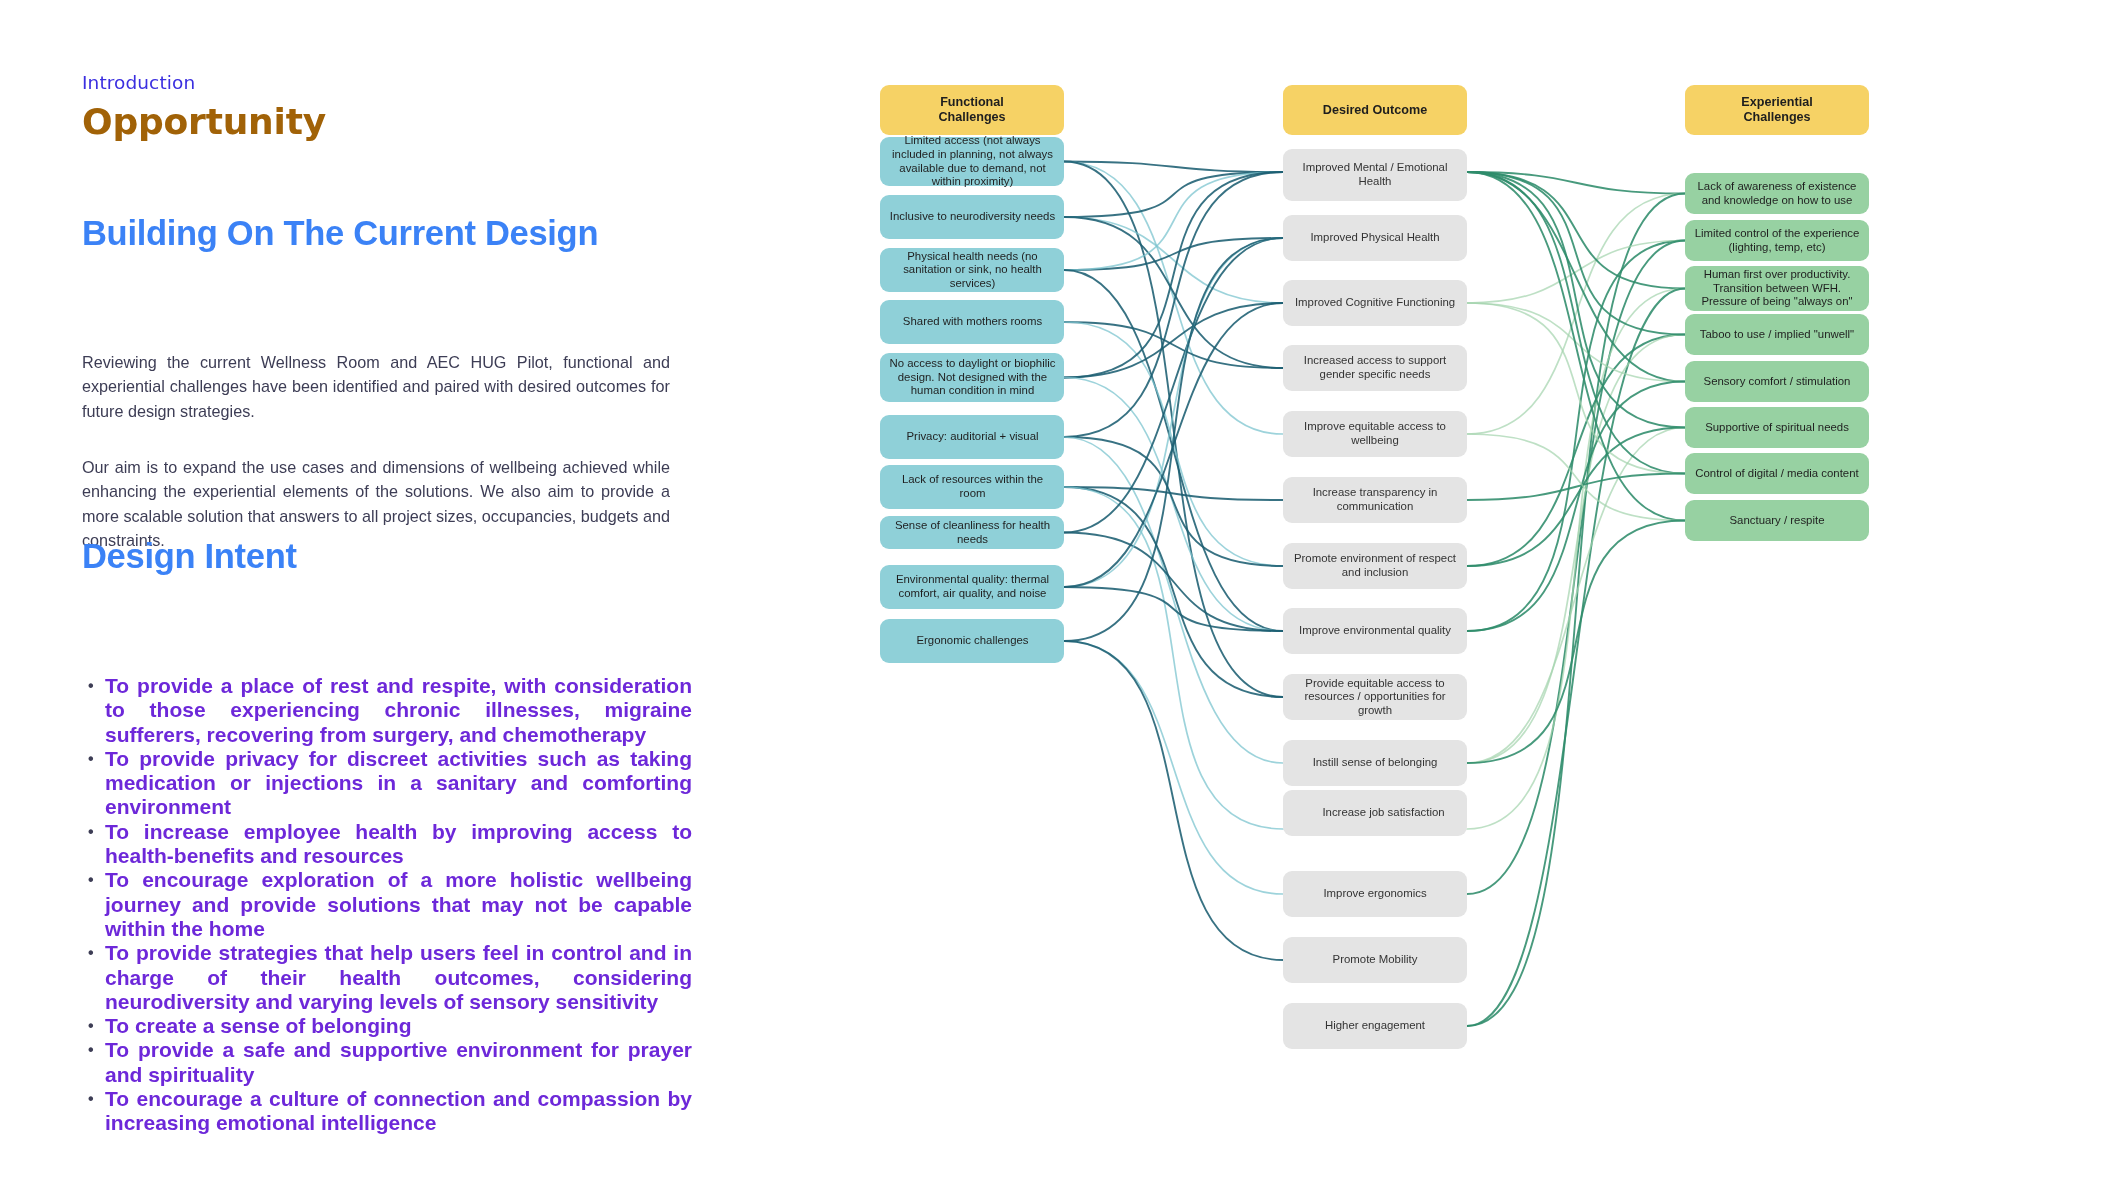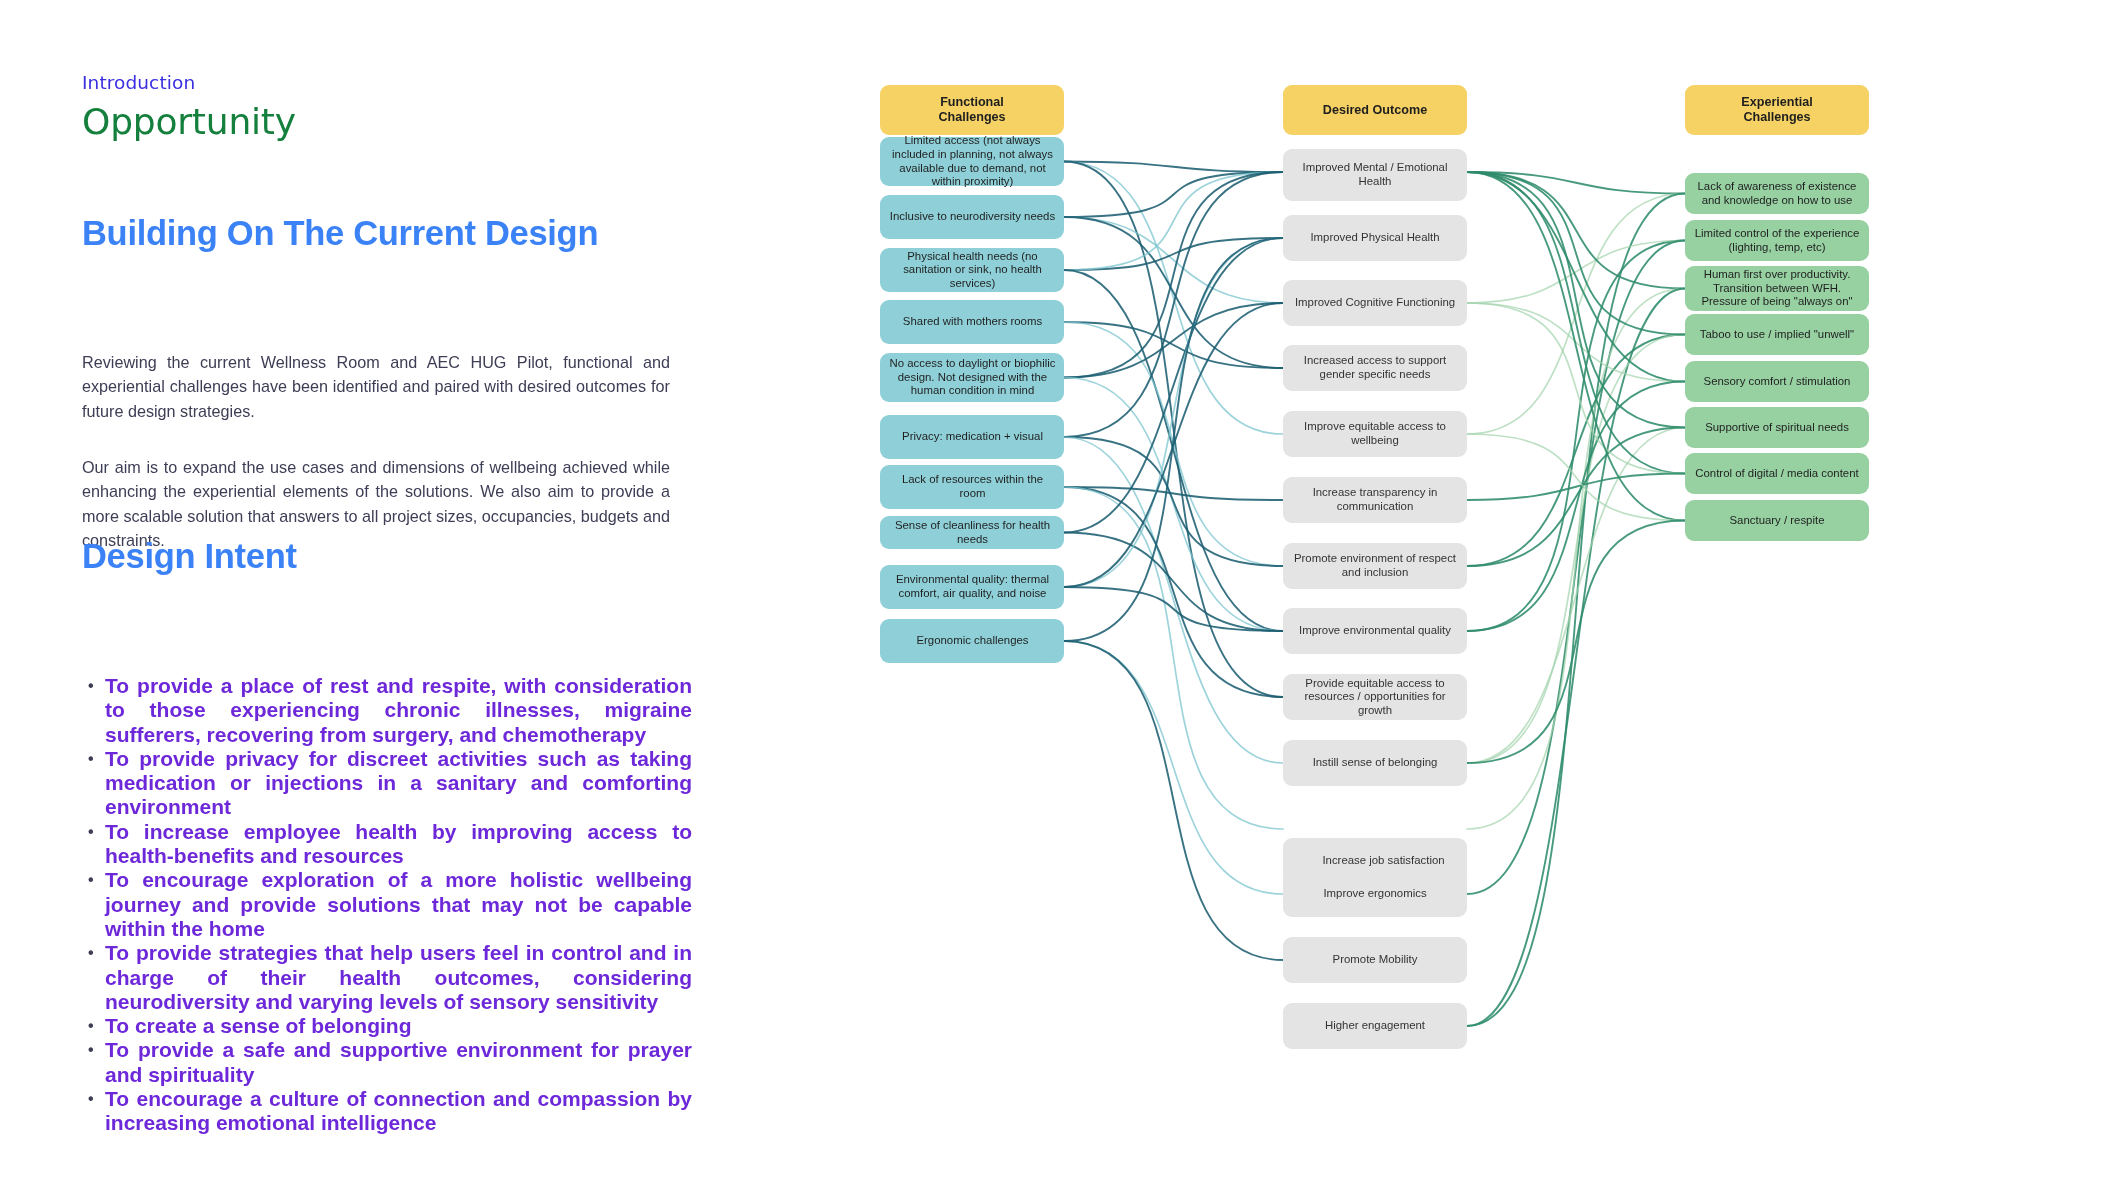--- a/index.html
+++ b/index.html
@@ -26,22 +26,22 @@
   }
   .eyebrow {
     color: #3b2fe0;
     font-size: 18.5px;
     letter-spacing: .1px;
     margin: 0 0 8px 0;
     font-family: "DejaVu Sans", sans-serif;
   }
   .page-title {
     font-size: 36px;
-    font-weight: 400;
-    color: #15803d;
+    font-weight: 700;
+    color: #a16207;
     margin: 0 0 0 0;
     letter-spacing: -.2px;
     font-family: "DejaVu Sans", sans-serif;
   }
   .section-heading {
     color: #3b82f6;
     font-weight: bold;
     font-size: 34.5px;
     margin: 0;
     letter-spacing: -.3px;
@@ -230,36 +230,36 @@
     <div class="col-header" id="header-functional">Functional
 Challenges</div>
     <div class="col-header" id="header-desired">Desired Outcome</div>
     <div class="col-header" id="header-experiential">Experiential
 Challenges</div>
   <div class="node teal" style="left: 20px; top: 77px; height: 49px;">Limited access (not always included in planning, not always available due to demand, not within proximity)</div>
       <div class="node teal" style="left: 20px; top: 135px; height: 44px;">Inclusive to neurodiversity needs</div>
       <div class="node teal" style="left: 20px; top: 188px; height: 44px;">Physical health needs (no sanitation or sink, no health services)</div>
       <div class="node teal" style="left: 20px; top: 240px; height: 44px;">Shared with mothers rooms</div>
       <div class="node teal" style="left: 20px; top: 293px; height: 49px;">No access to daylight or biophilic design. Not designed with the human condition in mind</div>
-      <div class="node teal" style="left: 20px; top: 355px; height: 44px;">Privacy: medication + visual</div>
+      <div class="node teal" style="left: 20px; top: 355px; height: 44px;">Privacy: auditorial + visual</div>
       <div class="node teal" style="left: 20px; top: 405px; height: 44px;">Lack of resources within the room</div>
       <div class="node teal" style="left: 20px; top: 456px; height: 33px;">Sense of cleanliness for health needs</div>
       <div class="node teal" style="left: 20px; top: 505px; height: 44px;">Environmental quality: thermal comfort, air quality, and noise</div>
       <div class="node teal" style="left: 20px; top: 559px; height: 44px;">Ergonomic challenges</div>
       <div class="node gray" style="left: 423px; top: 89px; height: 52px;">Improved Mental / Emotional Health</div>
       <div class="node gray" style="left: 423px; top: 155px; height: 46px;">Improved Physical Health</div>
       <div class="node gray" style="left: 423px; top: 220px; height: 46px;">Improved Cognitive Functioning</div>
       <div class="node gray" style="left: 423px; top: 285px; height: 46px;">Increased access to support gender specific needs</div>
       <div class="node gray" style="left: 423px; top: 351px; height: 46px;">Improve equitable access to wellbeing</div>
       <div class="node gray" style="left: 423px; top: 417px; height: 46px;">Increase transparency in communication</div>
       <div class="node gray" style="left: 423px; top: 483px; height: 46px;">Promote environment of respect and inclusion</div>
       <div class="node gray" style="left: 423px; top: 548px; height: 46px;">Improve environmental quality</div>
       <div class="node gray" style="left: 423px; top: 614px; height: 46px;">Provide equitable access to resources / opportunities for growth</div>
       <div class="node gray" style="left: 423px; top: 680px; height: 46px;">Instill sense of belonging</div>
-      <div class="node gray" style="left: 423px; top: 778px; height: 46px; padding-left: 24px;">Increase job satisfaction</div>
+      <div class="node gray" style="left: 423px; top: 730px; height: 46px; padding-left: 24px;">Increase job satisfaction</div>
       <div class="node gray" style="left: 423px; top: 811px; height: 46px;">Improve ergonomics</div>
       <div class="node gray" style="left: 423px; top: 877px; height: 46px;">Promote Mobility</div>
       <div class="node gray" style="left: 423px; top: 943px; height: 46px;">Higher engagement</div>
       <div class="node green" style="left: 825px; top: 113px; height: 41px;">Lack of awareness of existence and knowledge on how to use</div>
       <div class="node green" style="left: 825px; top: 160px; height: 41px;">Limited control of the experience (lighting, temp, etc)</div>
       <div class="node green" style="left: 825px; top: 206px; height: 45px;">Human first over productivity. Transition between WFH. Pressure of being "always on"</div>
       <div class="node green" style="left: 825px; top: 254px; height: 41px;">Taboo to use / implied "unwell"</div>
       <div class="node green" style="left: 825px; top: 301px; height: 41px;">Sensory comfort / stimulation</div>
       <div class="node green" style="left: 825px; top: 347px; height: 41px;">Supportive of spiritual needs</div>
       <div class="node green" style="left: 825px; top: 393px; height: 41px;">Control of digital / media content</div>

